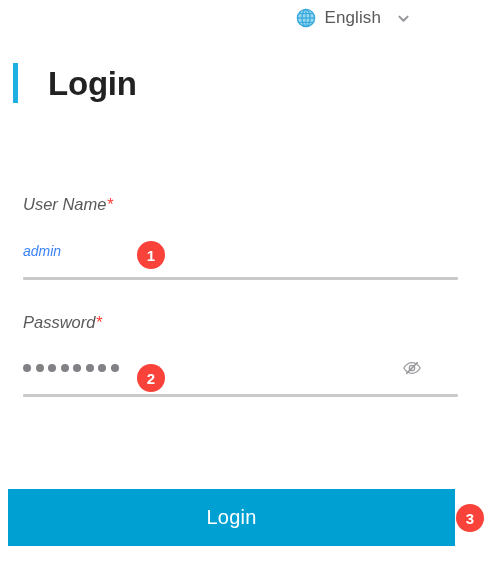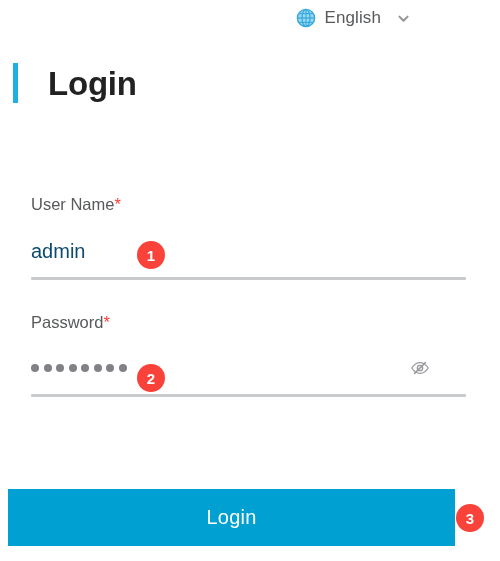--- a/index.html
+++ b/index.html
@@ -74,22 +74,23 @@
     color: #222222;
     margin-left: 30px;
     line-height: 1;
     letter-spacing: -0.2px;
   }
 
   
   .form {
     position: absolute;
     top: 190px;
-    left: 16px;
+    left: 8px;
     width: 444px;
+    font-style: italic;
   }
   .field {
     position: relative;
     padding: 0 15px;
     box-sizing: border-box;
   }
   .field-label {
     font-size: 16.5px;
     color: #58595b;
     line-height: 1;
@@ -100,22 +101,22 @@
     font-size: 16.5px;
   }
   .field-row {
     position: relative;
     margin-top: 23px;
     height: 30px;
     display: flex;
     align-items: center;
   }
   .field-value {
-    font-size: 20px;
-    color: #0c4a6e;
+    font-size: 14px;
+    color: #3b82f6;
     line-height: 1;
   }
   .dots {
     display: flex;
     align-items: center;
     gap: 4.5px;
     height: 16px;
   }
   .dots span {
     width: 8px;

